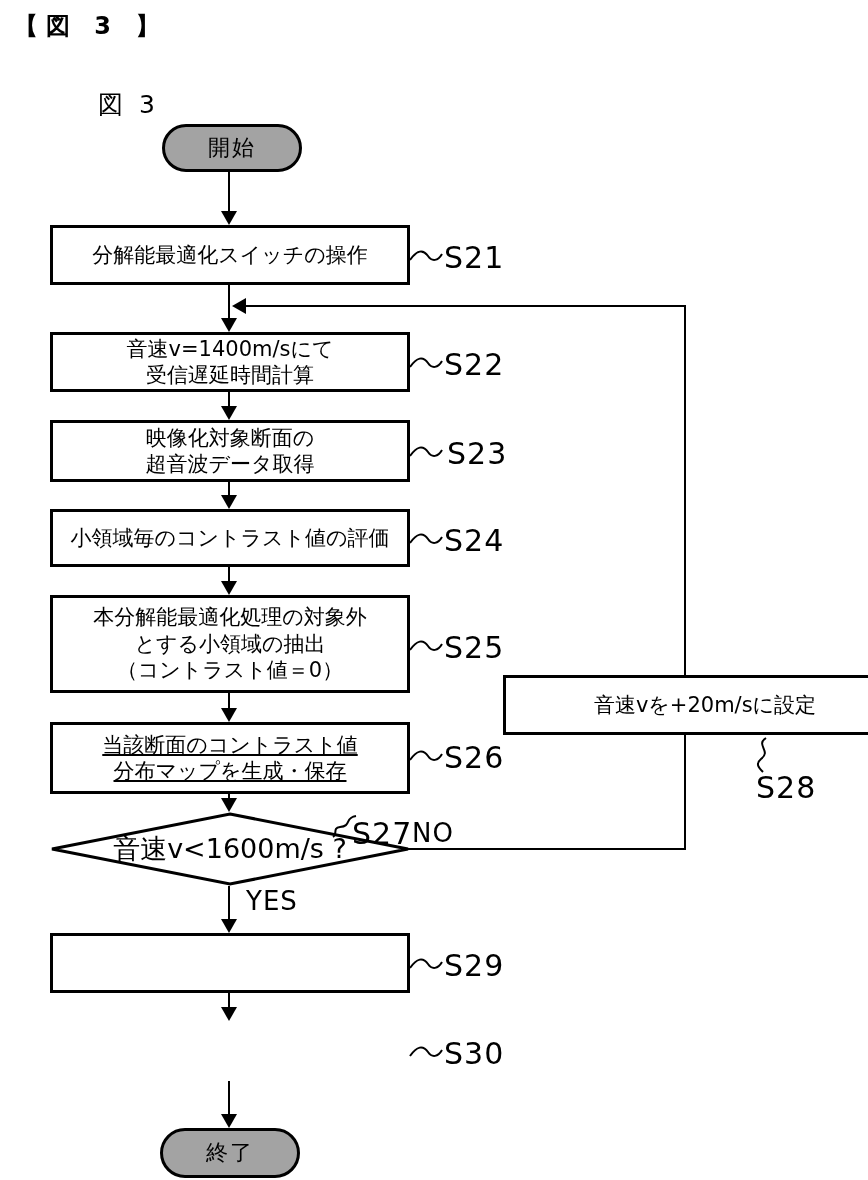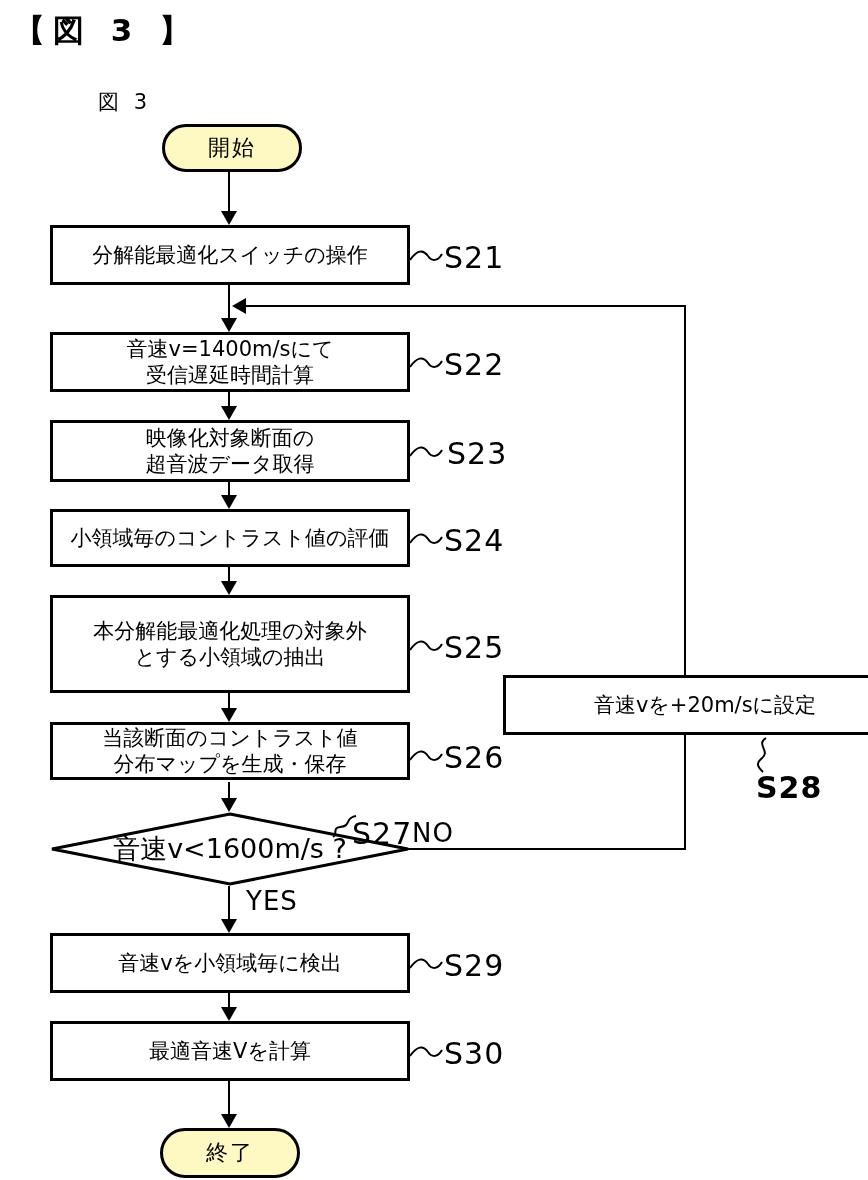--- a/index.html
+++ b/index.html
@@ -1,24 +1,24 @@
 <!DOCTYPE html>
 <html><head>
 <meta charset="utf-8">
 <style>
   html,body{margin:0;padding:0;background:#ffffff;}
   .canvas{
     position:relative;width:868px;height:1180px;background:#ffffff;
     font-family:"DejaVu Sans",sans-serif;color:#000;overflow:hidden;
   }
-  .doc-title{position:absolute;left:14px;top:10px;font-size:31px;font-weight:bold;letter-spacing:8px;}
-  .fig-label{position:absolute;left:98px;top:88px;font-size:21px;letter-spacing:4px;}
+  .doc-title{position:absolute;left:14px;top:10px;font-size:24px;font-weight:bold;letter-spacing:8px;}
+  .fig-label{position:absolute;left:98px;top:88px;font-size:25px;letter-spacing:4px;}
   .terminal{
     position:absolute;box-sizing:border-box;border:3px solid #000;border-radius:26px;
-    background:#fef9c3;display:flex;align-items:center;justify-content:center;
+    background:#a3a3a3;display:flex;align-items:center;justify-content:center;
     font-size:22px;letter-spacing:2px;z-index:3;
   }
   .box{
     position:absolute;box-sizing:border-box;left:50px;width:360px;border:3px solid #000;
     background:#fff;display:flex;flex-direction:column;align-items:center;justify-content:center;
     text-align:center;font-size:21px;line-height:1.26;z-index:3;
   }
   .box .ln{white-space:nowrap;}
   .vline{position:absolute;width:2px;background:#000;z-index:1;}
   .hline{position:absolute;height:2px;background:#000;z-index:1;}
@@ -95,30 +95,31 @@
     <path d="M2,13 C9,3 15,2 20,9 C24,15 30,14 34,7" fill="none" stroke="#000" stroke-width="2"></path>
   </svg>
   <div class="steplabel" style="left:444px;top:523px;">S24</div>
 
   <div class="vline" style="left:228px;top:567px;height:16px;"></div>
   <div class="arrow-down" style="left:221px;top:581px;"></div>
 
   <div class="box" style="top:595px;height:98px;">
     <div class="ln">本分解能最適化処理の対象外</div>
     <div class="ln">とする小領域の抽出</div>
+    <div class="ln">（コントラスト値＝0）</div>
   </div>
   <svg class="squig" style="left:408px;top:637px;" width="36" height="18" viewBox="0 0 36 18">
     <path d="M2,13 C9,3 15,2 20,9 C24,15 30,14 34,7" fill="none" stroke="#000" stroke-width="2"></path>
   </svg>
   <div class="steplabel" style="left:444px;top:630px;">S25</div>
 
   <div class="vline" style="left:228px;top:693px;height:17px;"></div>
   <div class="arrow-down" style="left:221px;top:708px;"></div>
 
-  <div class="box" style="top:722px;height:58px;">
+  <div class="box" style="top:722px;height:72px;text-decoration:underline;">
     <div class="ln">当該断面のコントラスト値</div>
     <div class="ln">分布マップを生成・保存</div>
   </div>
   <svg class="squig" style="left:408px;top:747px;" width="36" height="18" viewBox="0 0 36 18">
     <path d="M2,13 C9,3 15,2 20,9 C24,15 30,14 34,7" fill="none" stroke="#000" stroke-width="2"></path>
   </svg>
   <div class="steplabel" style="left:444px;top:740px;">S26</div>
 
   <div class="vline" style="left:228px;top:782px;height:18px;"></div>
   <div class="arrow-down" style="left:221px;top:798px;"></div>
@@ -135,39 +136,35 @@
   <div class="steplabel" style="left:352px;top:816px;">S27</div>
   <div class="branch" style="left:412px;top:818px;">NO</div>
   <div class="branch" style="left:246px;top:886px;">YES</div>
 
   <div class="box" style="left:503px;top:675px;width:404px;height:60px;">
     <div class="ln">音速vを+20m/sに設定</div>
   </div>
   <svg class="squig" style="left:752px;top:737px;" width="24" height="36" viewBox="0 0 24 36">
     <path d="M14,1 C3,8 20,14 9,22 C3,27 7,31 11,35" fill="none" stroke="#000" stroke-width="2"></path>
   </svg>
-  <div class="steplabel" style="left:756px;top:770px;font-weight:bold;">S28</div>
+  <div class="steplabel" style="left:756px;top:770px;">S28</div>
 
   <div class="vline" style="left:228px;top:886px;height:35px;"></div>
   <div class="arrow-down" style="left:221px;top:919px;"></div>
 
   <div class="box" style="top:933px;height:60px;">
-    <div class="ln">音速vを小領域毎に検出</div>
   </div>
   <svg class="squig" style="left:408px;top:955px;" width="36" height="18" viewBox="0 0 36 18">
     <path d="M2,13 C9,3 15,2 20,9 C24,15 30,14 34,7" fill="none" stroke="#000" stroke-width="2"></path>
   </svg>
   <div class="steplabel" style="left:444px;top:948px;">S29</div>
 
   <div class="vline" style="left:228px;top:993px;height:16px;"></div>
   <div class="arrow-down" style="left:221px;top:1007px;"></div>
 
-  <div class="box" style="top:1021px;height:60px;">
-    <div class="ln">最適音速Vを計算</div>
-  </div>
   <svg class="squig" style="left:408px;top:1043px;" width="36" height="18" viewBox="0 0 36 18">
     <path d="M2,13 C9,3 15,2 20,9 C24,15 30,14 34,7" fill="none" stroke="#000" stroke-width="2"></path>
   </svg>
   <div class="steplabel" style="left:444px;top:1036px;">S30</div>
 
   <div class="vline" style="left:228px;top:1081px;height:35px;"></div>
   <div class="arrow-down" style="left:221px;top:1114px;"></div>
 
   <div class="terminal" style="left:160px;top:1128px;width:140px;height:50px;">
     <span>終了</span>

